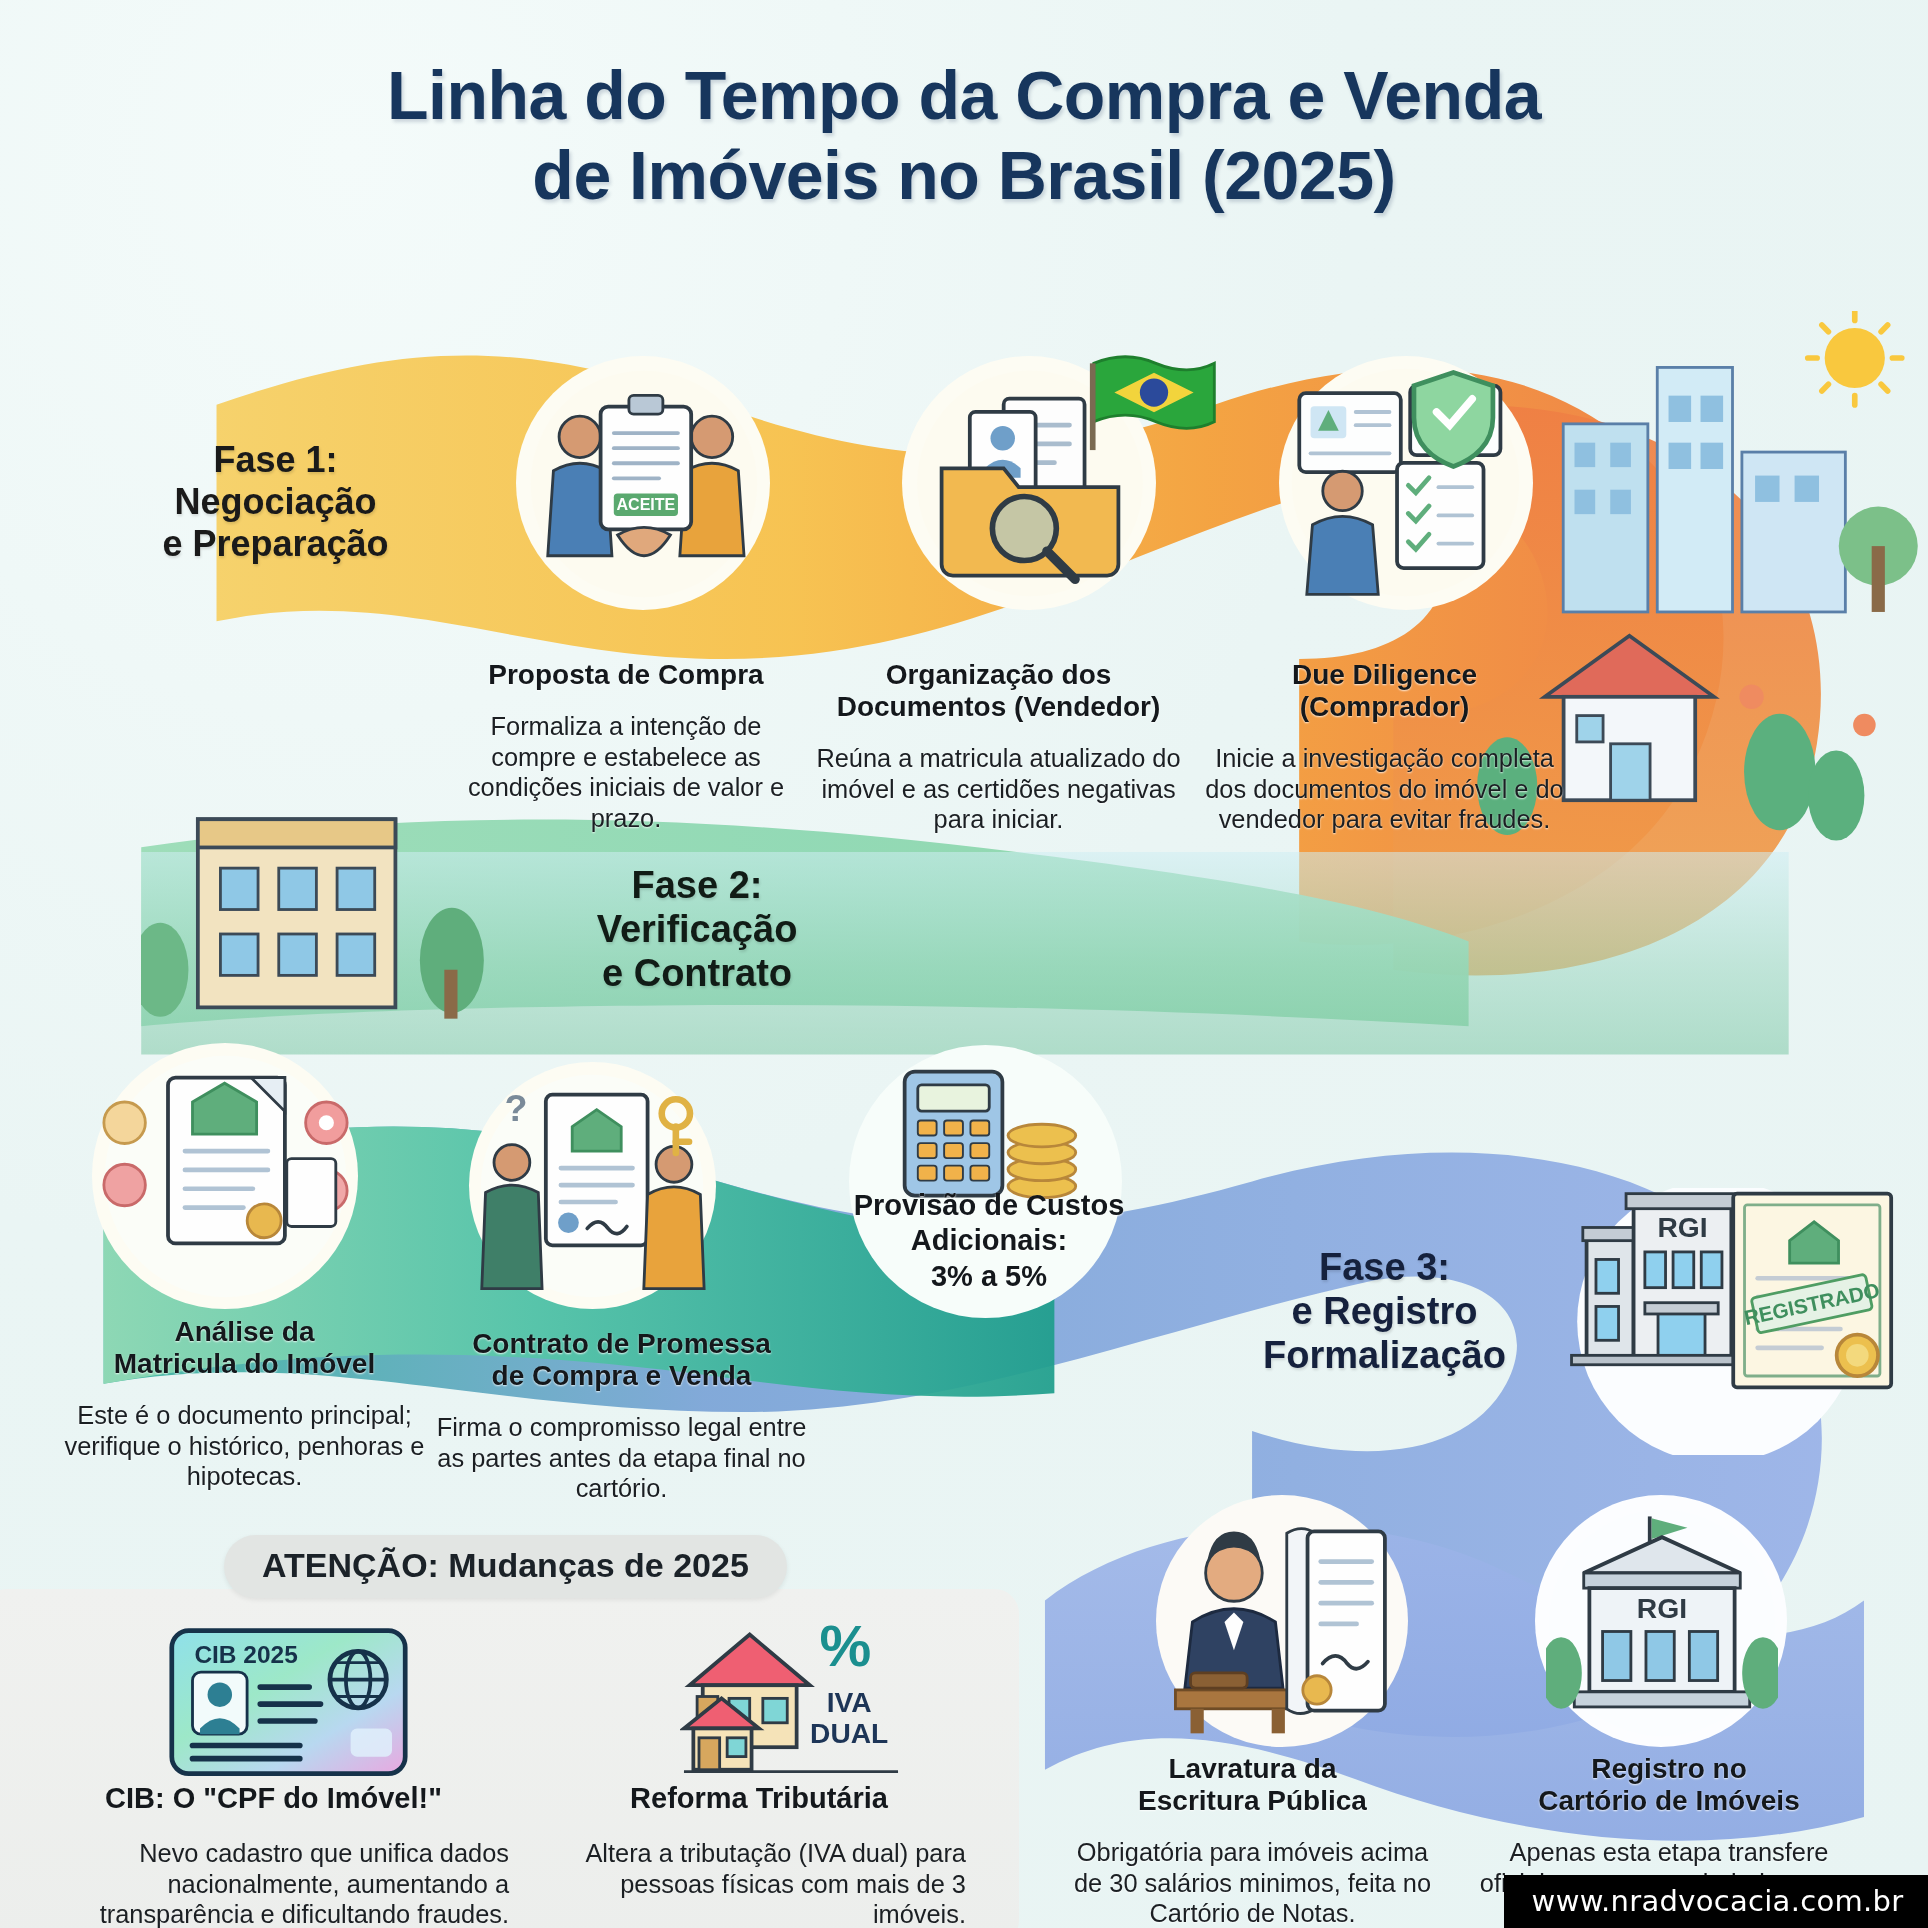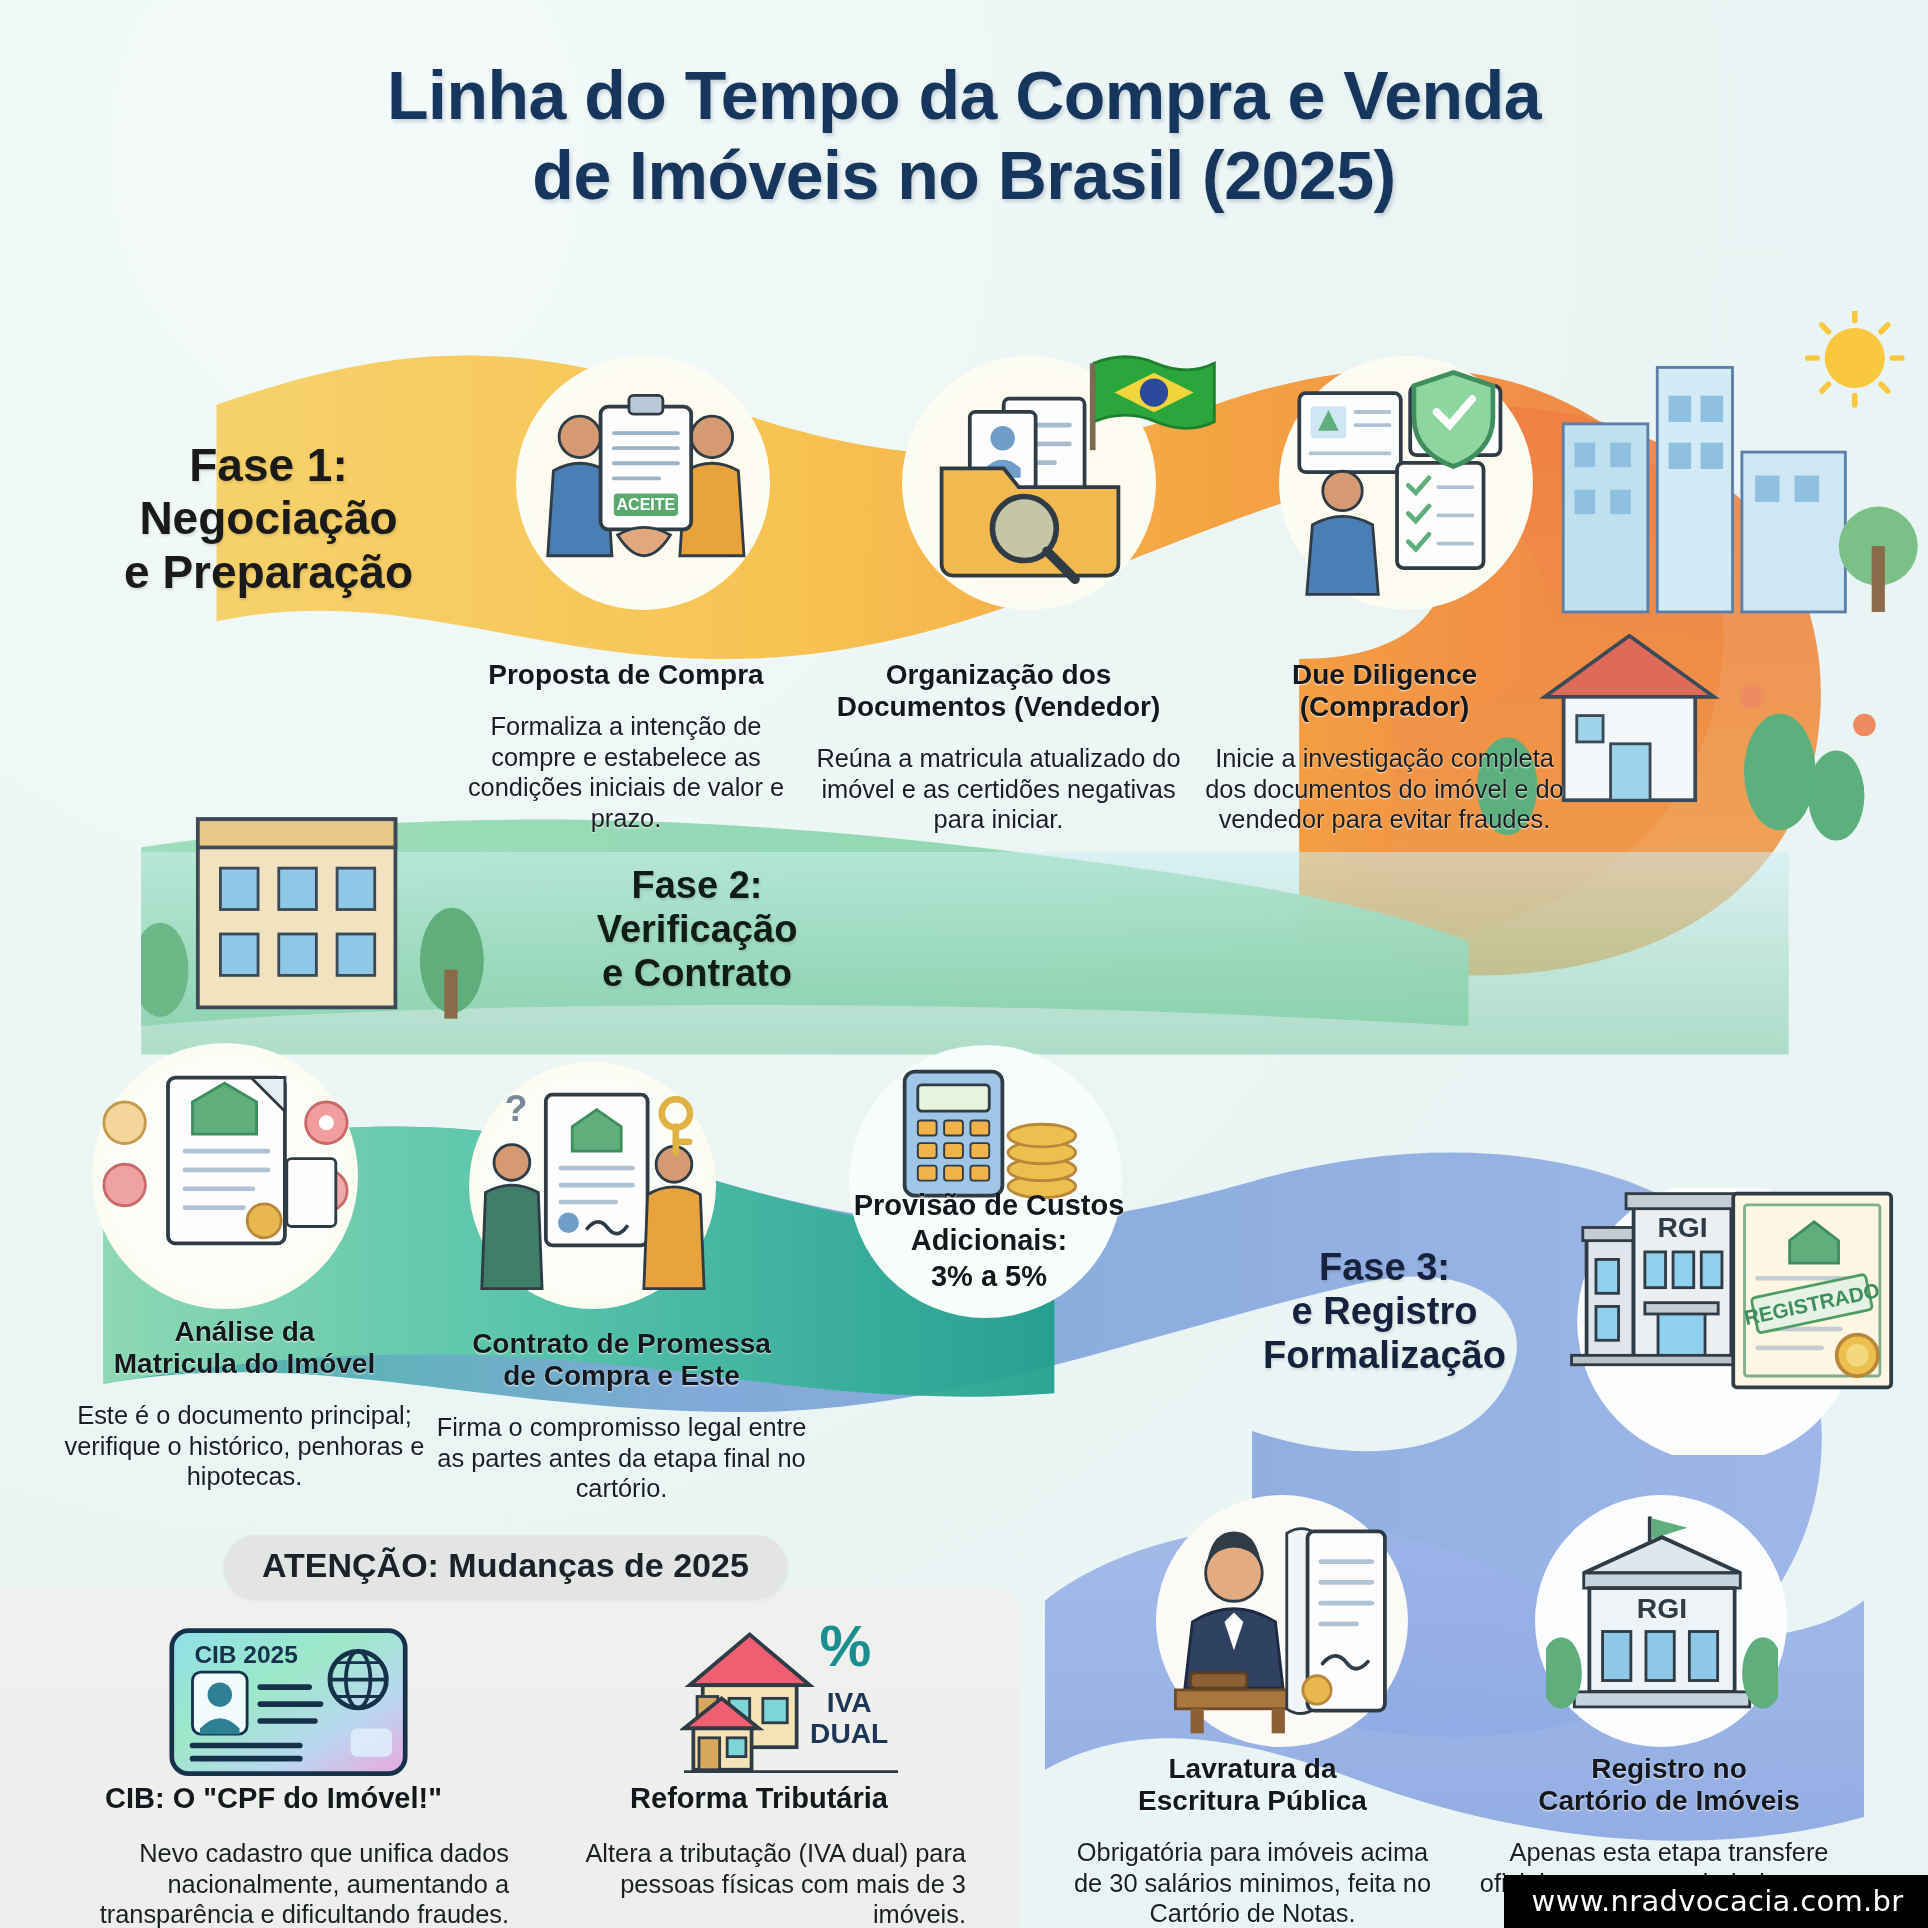--- a/index.html
+++ b/index.html
@@ -42,22 +42,22 @@
 
   
   .phase-label {
     position: absolute;
     text-align: center;
     font-weight: bold;
     line-height: 1.16;
     z-index: 12;
   }
   #phase1-label {
-    left: 118px; top: 439px; width: 301px;
-    color: #1a1a1a; font-size: 46px;
+    left: 125px; top: 439px; width: 301px;
+    color: #1a1a1a; font-size: 36px;
     text-shadow: 0.9px 1.9px 2.8px rgba(0,0,0,0.13);
   }
   #phase2-label {
     left: 537px; top: 863px; width: 320px;
     color: #111c16; font-size: 38px;
     text-shadow: 0.9px 1.9px 2.8px rgba(0,0,0,0.13);
   }
   #phase3-label {
     left: 1215px; top: 1245px; width: 339px;
     color: #15213d; font-size: 38px;
@@ -456,21 +456,21 @@
     <path d="M180 130 q28 -16 56 0 l4 100 h-64z" fill="#e8a33c" stroke="#2f3b45" stroke-width="3"></path>
 
     <text x="28" y="52" font-family="'Liberation Sans',sans-serif" font-size="40" font-weight="bold" fill="#7a8a99">?</text>
 
     <circle cx="210" cy="44" r="15" fill="none" stroke="#e0b244" stroke-width="7"></circle>
     <line x1="210" y1="58" x2="210" y2="86" stroke="#e0b244" stroke-width="7" stroke-linecap="round"></line>
     <line x1="210" y1="74" x2="224" y2="74" stroke="#e0b244" stroke-width="7" stroke-linecap="round"></line>
   </svg>
   <div class="node-caption" style="left:433px;top:1328px;width:377px;">
     <div class="ttl">Contrato de Promessa</div>
-    <div class="ttl">de Compra e Este</div>
+    <div class="ttl">de Compra e Venda</div>
     <div class="desc">Firma o compromisso legal entre as partes antes da etapa final no cartório.</div>
   </div>
 
   <div class="ill-disc" style="left:849px;top:1045px;width:273px;height:273px;background:#f7fdfa;"></div>
   <svg class="icon-wrap" style="left:899px;top:1066px;width:188px;height:141px" viewBox="0 0 200 150">
     <rect x="6" y="6" width="104" height="132" rx="11" fill="#9fc6e6" stroke="#2f3b45" stroke-width="4"></rect>
     <rect x="20" y="20" width="76" height="28" rx="4" fill="#e8f3de" stroke="#2f3b45" stroke-width="3"></rect>
     <g fill="#f1b24a" stroke="#2f3b45" stroke-width="2">
       <rect x="20" y="58" width="20" height="16" rx="3"></rect>
         <rect x="48" y="58" width="20" height="16" rx="3"></rect>

